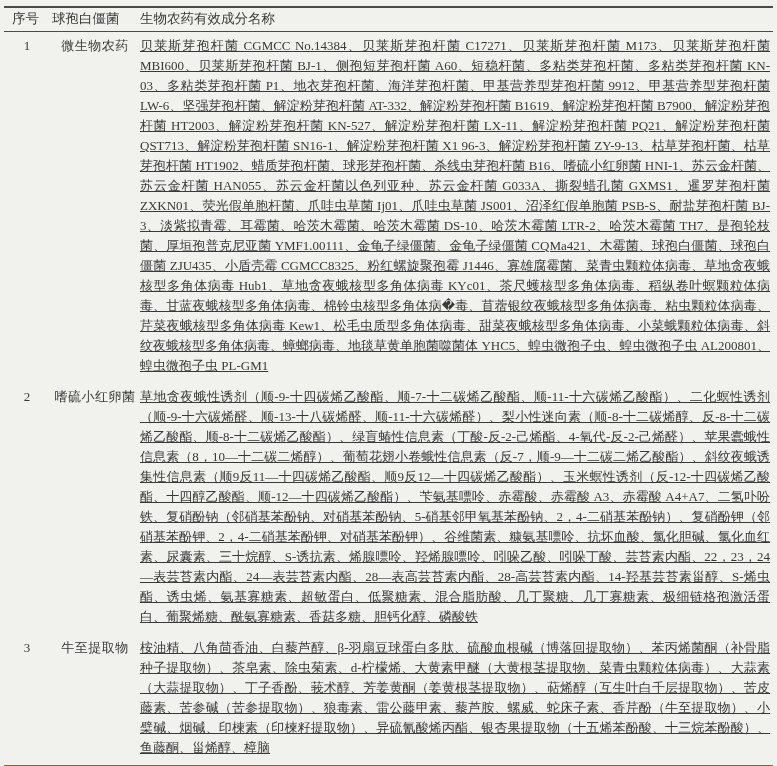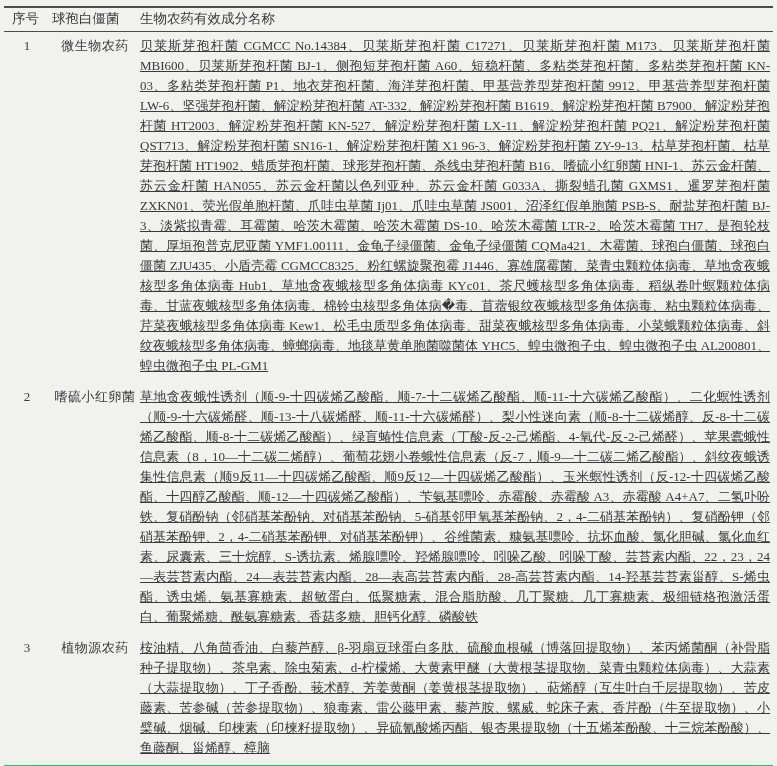--- a/index.html
+++ b/index.html
@@ -12,21 +12,21 @@
     background: #f1f1ee;
     color: #39393a;
     font-family: "Liberation Serif", "DejaVu Serif", serif;
     overflow: hidden;
   }
   .doc-table {
     width: 769px;
     margin: 6px 4px 0 4px;
     border-collapse: collapse;
     border-top: 2px solid #4b4b49;
-    border-bottom: 2px solid #22c55e;
+    border-bottom: 2px solid #a16207;
     table-layout: fixed;
   }
   .doc-table col.c-no   { width: 46px; }
   .doc-table col.c-cat  { width: 90px; }
   .doc-table thead th {
     border-bottom: 1px solid #4b4b49;
     font-weight: normal;
     font-size: 13.5px;
     line-height: 20px;
     padding: 1px 0 2px 0;
@@ -79,17 +79,17 @@
       <td class="cell-cat">微生物农药</td>
       <td class="cell-ing">贝莱斯芽孢杆菌 CGMCC No.14384、贝莱斯芽孢杆菌 C17271、贝莱斯芽孢杆菌 M173、贝莱斯芽孢杆菌 MBI600、贝莱斯芽孢杆菌 BJ-1、侧孢短芽孢杆菌 A60、短稳杆菌、多粘类芽孢杆菌、多粘类芽孢杆菌 KN-03、多粘类芽孢杆菌 P1、地衣芽孢杆菌、海洋芽孢杆菌、甲基营养型芽孢杆菌 9912、甲基营养型芽孢杆菌 LW-6、坚强芽孢杆菌、解淀粉芽孢杆菌 AT-332、解淀粉芽孢杆菌 B1619、解淀粉芽孢杆菌 B7900、解淀粉芽孢杆菌 HT2003、解淀粉芽孢杆菌 KN-527、解淀粉芽孢杆菌 LX-11、解淀粉芽孢杆菌 PQ21、解淀粉芽孢杆菌 QST713、解淀粉芽孢杆菌 SN16-1、解淀粉芽孢杆菌 X1 96-3、解淀粉芽孢杆菌 ZY-9-13、枯草芽孢杆菌、枯草芽孢杆菌 HT1902、蜡质芽孢杆菌、球形芽孢杆菌、杀线虫芽孢杆菌 B16、嗜硫小红卵菌 HNI-1、苏云金杆菌、苏云金杆菌 HAN055、苏云金杆菌以色列亚种、苏云金杆菌 G033A、撕裂蜡孔菌 GXMS1、暹罗芽孢杆菌 ZXKN01、荧光假单胞杆菌、爪哇虫草菌 Ij01、爪哇虫草菌 JS001、沼泽红假单胞菌 PSB-S、耐盐芽孢杆菌 BJ-3、淡紫拟青霉、耳霉菌、哈茨木霉菌、哈茨木霉菌 DS-10、哈茨木霉菌 LTR-2、哈茨木霉菌 TH7、是孢轮枝菌、厚垣孢普克尼亚菌 YMF1.00111、金龟子绿僵菌、金龟子绿僵菌 CQMa421、木霉菌、球孢白僵菌、球孢白僵菌 ZJU435、小盾壳霉 CGMCC8325、粉红螺旋聚孢霉 J1446、寡雄腐霉菌、菜青虫颗粒体病毒、草地贪夜蛾核型多角体病毒 Hub1、草地贪夜蛾核型多角体病毒 KYc01、茶尺蠖核型多角体病毒、稻纵卷叶螟颗粒体病毒、甘蓝夜蛾核型多角体病毒、棉铃虫核型多角体病�毒、苜蓿银纹夜蛾核型多角体病毒、粘虫颗粒体病毒、芹菜夜蛾核型多角体病毒 Kew1、松毛虫质型多角体病毒、甜菜夜蛾核型多角体病毒、小菜蛾颗粒体病毒、斜纹夜蛾核型多角体病毒、蟑螂病毒、地毯草黄单胞菌噬菌体 YHC5、蝗虫微孢子虫、蝗虫微孢子虫 AL200801、蝗虫微孢子虫 PL-GM1</td>
     </tr>
     <tr>
       <td class="cell-no">2</td>
       <td class="cell-cat">嗜硫小红卵菌</td>
       <td class="cell-ing">草地贪夜蛾性诱剂（顺-9-十四碳烯乙酸酯、顺-7-十二碳烯乙酸酯、顺-11-十六碳烯乙酸酯）、二化螟性诱剂（顺-9-十六碳烯醛、顺-13-十八碳烯醛、顺-11-十六碳烯醛）、梨小性迷向素（顺-8-十二碳烯醇、反-8-十二碳烯乙酸酯、顺-8-十二碳烯乙酸酯）、绿盲蝽性信息素（丁酸-反-2-己烯酯、4-氧代-反-2-己烯醛）、苹果蠹蛾性信息素（8，10—十二碳二烯醇）、葡萄花翅小卷蛾性信息素（反-7，顺-9—十二碳二烯乙酸酯）、斜纹夜蛾诱集性信息素（顺9反11—十四碳烯乙酸酯、顺9反12—十四碳烯乙酸酯）、玉米螟性诱剂（反-12-十四碳烯乙酸酯、十四醇乙酸酯、顺-12—十四碳烯乙酸酯）、苄氨基嘌呤、赤霉酸、赤霉酸 A3、赤霉酸 A4+A7、二氢卟吩铁、复硝酚钠（邻硝基苯酚钠、对硝基苯酚钠、5-硝基邻甲氧基苯酚钠、2，4-二硝基苯酚钠）、复硝酚钾（邻硝基苯酚钾、2，4-二硝基苯酚钾、对硝基苯酚钾）、谷维菌素、糠氨基嘌呤、抗坏血酸、氯化胆碱、氯化血红素、尿囊素、三十烷醇、S-诱抗素、烯腺嘌呤、羟烯腺嘌呤、吲哚乙酸、吲哚丁酸、芸苔素内酯、22，23，24—表芸苔素内酯、24—表芸苔素内酯、28—表高芸苔素内酯、28-高芸苔素内酯、14-羟基芸苔素甾醇、S-烯虫酯、诱虫烯、氨基寡糖素、超敏蛋白、低聚糖素、混合脂肪酸、几丁聚糖、几丁寡糖素、极细链格孢激活蛋白、葡聚烯糖、酰氨寡糖素、香菇多糖、胆钙化醇、磷酸铁</td>
     </tr>
     <tr>
       <td class="cell-no">3</td>
-      <td class="cell-cat">植物源农药</td>
+      <td class="cell-cat">牛至提取物</td>
       <td class="cell-ing">桉油精、八角茴香油、白藜芦醇、β-羽扇豆球蛋白多肽、硫酸血根碱（博落回提取物）、苯丙烯菌酮（补骨脂种子提取物）、茶皂素、除虫菊素、d-柠檬烯、大黄素甲醚（大黄根茎提取物、菜青虫颗粒体病毒）、大蒜素（大蒜提取物）、丁子香酚、莪术醇、芳姜黄酮（姜黄根茎提取物）、萜烯醇（互生叶白千层提取物）、苦皮藤素、苦参碱（苦参提取物）、狼毒素、雷公藤甲素、藜芦胺、螺威、蛇床子素、香芹酚（牛至提取物）、小檗碱、烟碱、印楝素（印楝籽提取物）、异硫氰酸烯丙酯、银杏果提取物（十五烯苯酚酸、十三烷苯酚酸）、鱼藤酮、甾烯醇、樟脑</td>
     </tr>
   </tbody>
 </table>
 
 </body></html>

